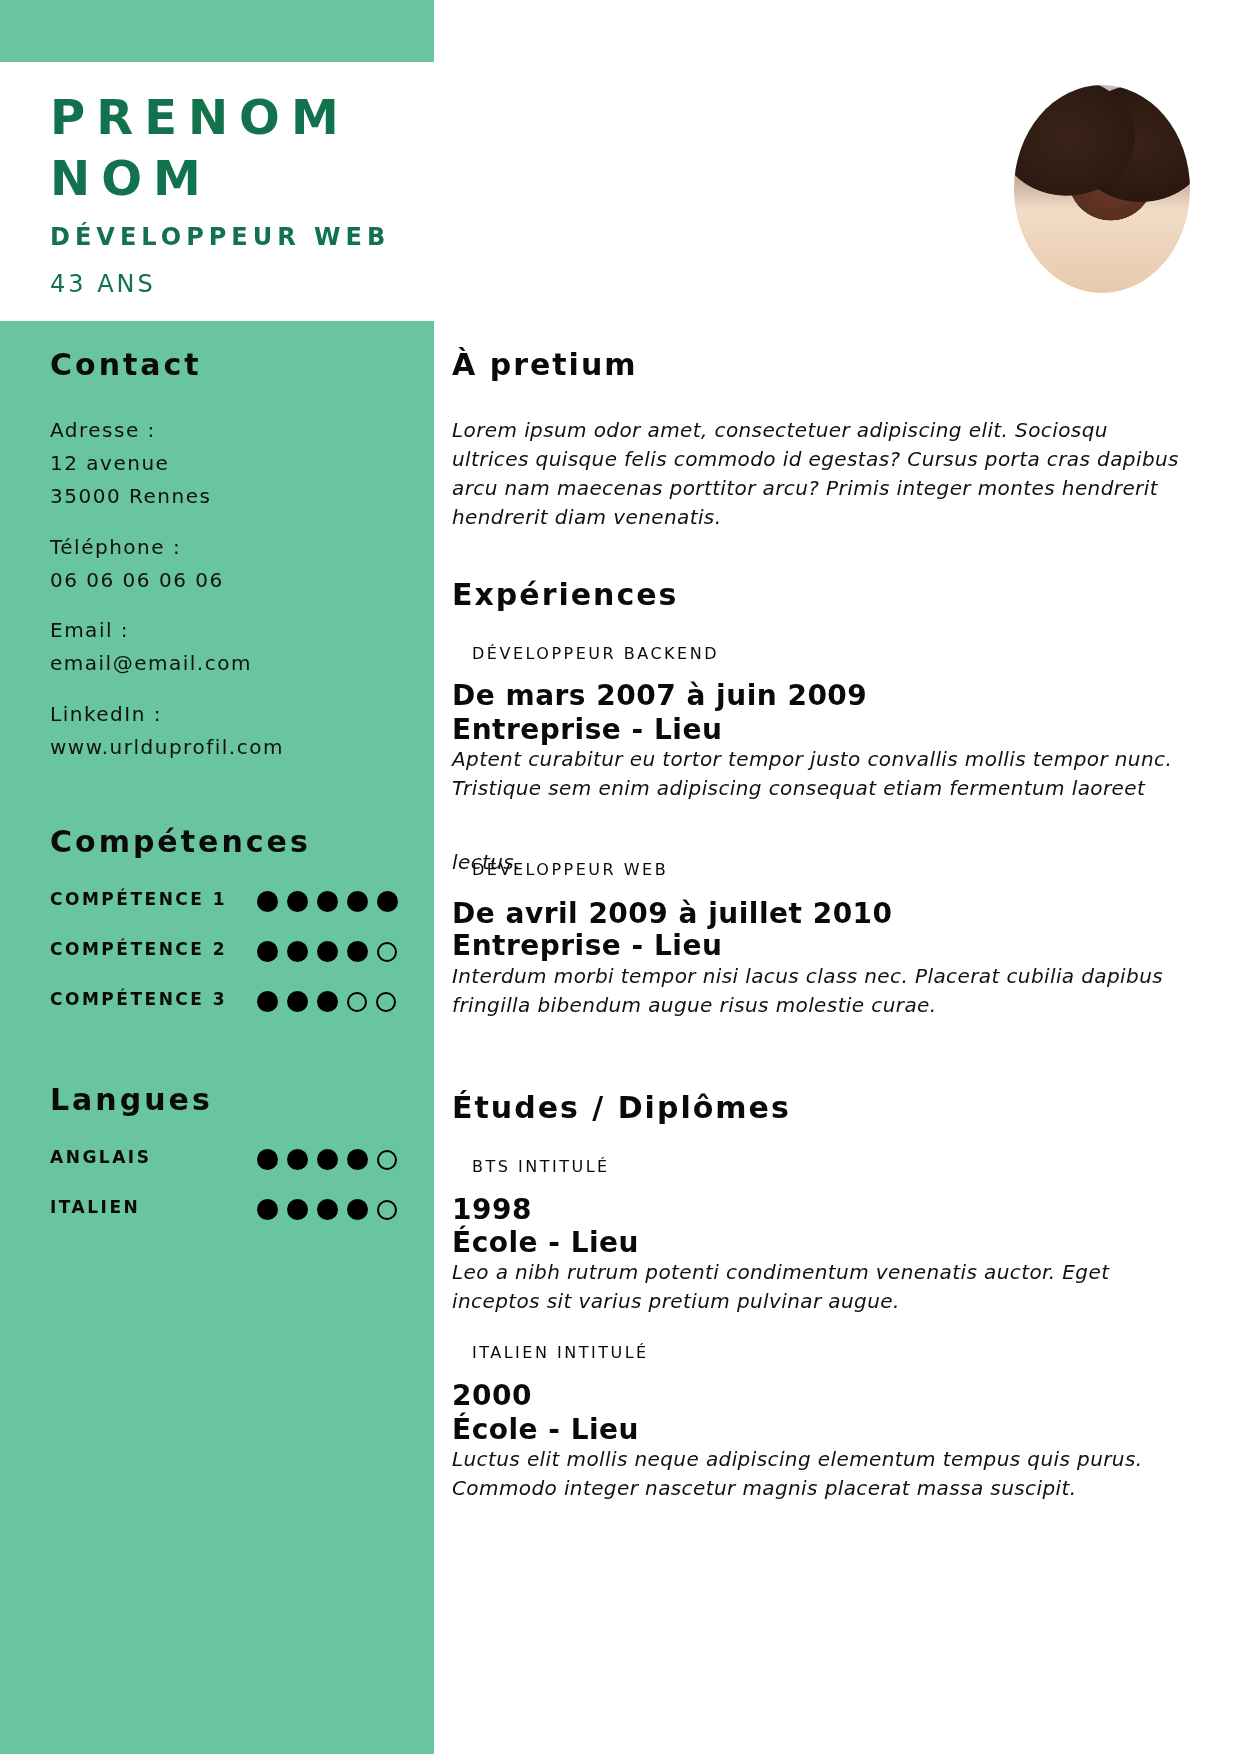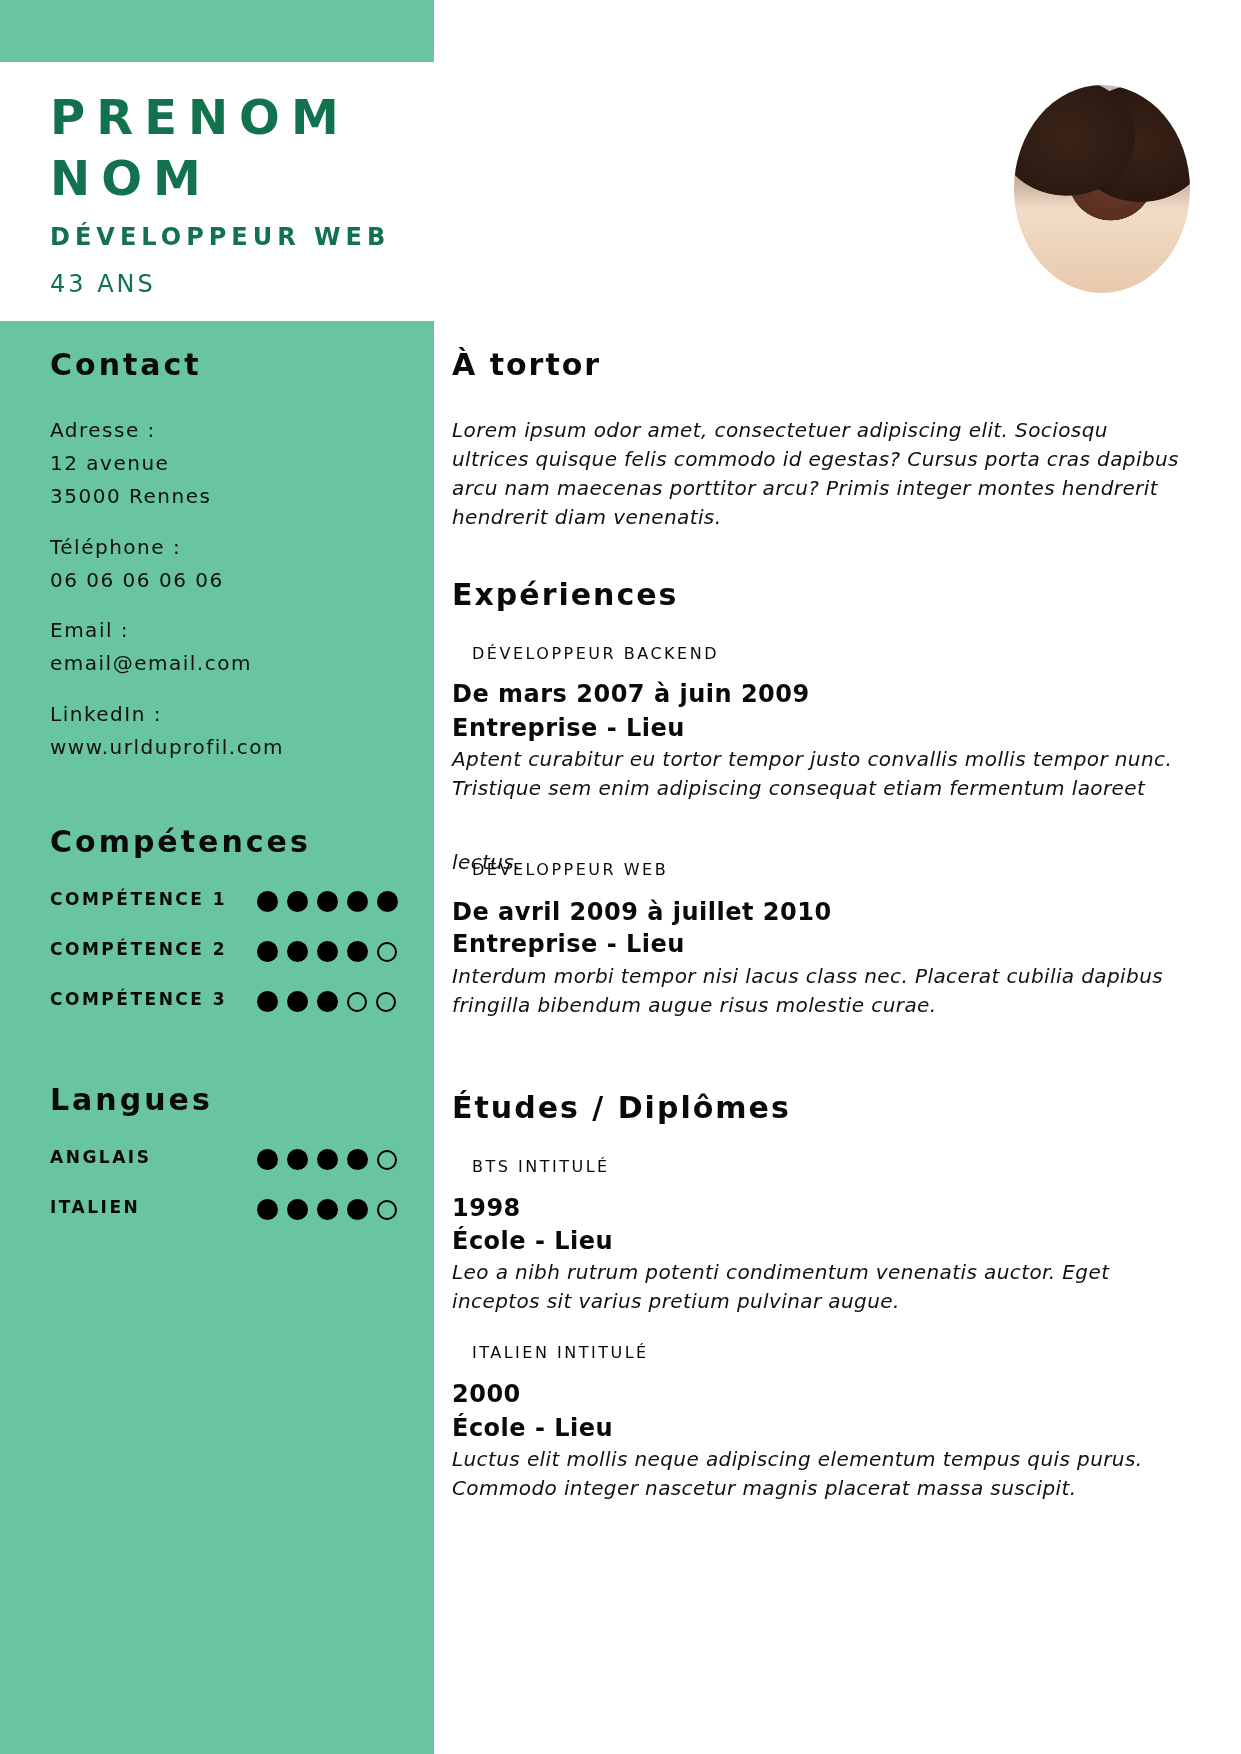--- a/index.html
+++ b/index.html
@@ -18,21 +18,21 @@
                        linear-gradient(180deg, #c9b9c6 0%, #b89a8a 40%, #f1dcc7 60%, #e8c9ac 100%); }
   .side-h { left:50px; font-weight:bold; font-size:30px; letter-spacing:3px; line-height:1; color:#0a0a0a; }
   .side-t { left:50px; font-size:20px; letter-spacing:1.5px; line-height:1; color:#111; }
   .skill-lbl { left:50px; font-weight:bold; font-size:17px; letter-spacing:2.5px; line-height:1; color:#0a0a0a; }
   .dots { position:absolute; left:257px; display:flex; gap:9px; }
   .dot { width:21px; height:21px; border-radius:50%; box-sizing:border-box; }
   .dot.on { background:#000; }
   .dot.off { border:2px solid #000; background:transparent; width:20px; height:20px; margin-top:1px; }
   .main-h { left:452px; font-weight:bold; font-size:30px; letter-spacing:2px; line-height:1; color:#0a0a0a; }
   .role { left:472px; font-weight:normal; font-size:16px; letter-spacing:2.5px; line-height:1; color:#0a0a0a; }
-  .sub { left:452px; font-weight:bold; font-size:24px; letter-spacing:0.5px; line-height:1; color:#0a0a0a; }
+  .sub { left:452px; font-weight:bold; font-size:28px; letter-spacing:0.5px; line-height:1; color:#0a0a0a; }
   .para { left:452px; font-size:20px; letter-spacing:0.4px; line-height:1; color:#111;font-style:italic; }
 </style>
 </head>
 <body>
 
 <div class="top-band"></div>
 <div class="sidebar"></div>
 
 <div class="abs name" style="top:93px">PRENOM</div>
 <div class="abs name" style="top:154px">NOM</div>
@@ -93,21 +93,21 @@
 
 <div class="abs skill-lbl" style="top:1199px">ITALIEN</div>
 <div class="dots" style="top:1199px">
   <span class="dot on"></span>
   <span class="dot on"></span>
   <span class="dot on"></span>
   <span class="dot on"></span>
   <span class="dot off"></span>
 </div>
 
-<div class="abs main-h" style="top:350px">À tortor</div>
+<div class="abs main-h" style="top:350px">À pretium</div>
 <div class="abs para" style="top:420px">Lorem ipsum odor amet, consectetuer adipiscing elit. Sociosqu</div>
 <div class="abs para" style="top:449px">ultrices quisque felis commodo id egestas? Cursus porta cras dapibus</div>
 <div class="abs para" style="top:478px">arcu nam maecenas porttitor arcu? Primis integer montes hendrerit</div>
 <div class="abs para" style="top:507px">hendrerit diam venenatis.</div>
 
 <div class="abs main-h" style="top:580px">Expériences</div>
 
 <div class="abs role" style="top:646px">DÉVELOPPEUR BACKEND</div>
 <div class="abs sub" style="top:682px">De mars 2007 à juin 2009</div>
 <div class="abs sub" style="top:716px">Entreprise - Lieu</div>

